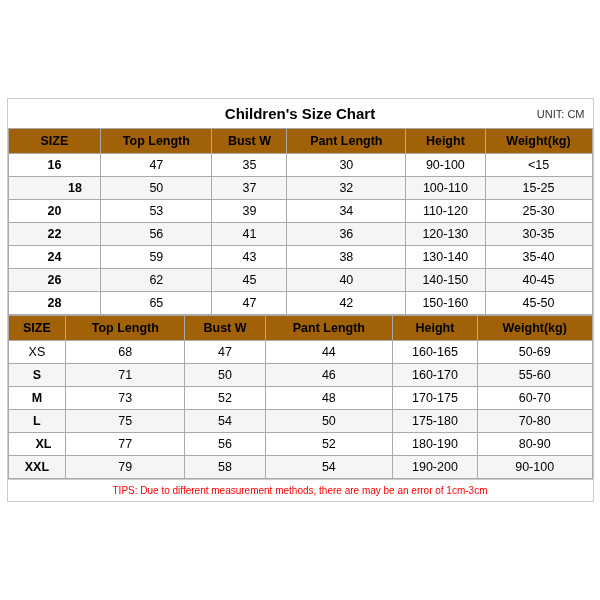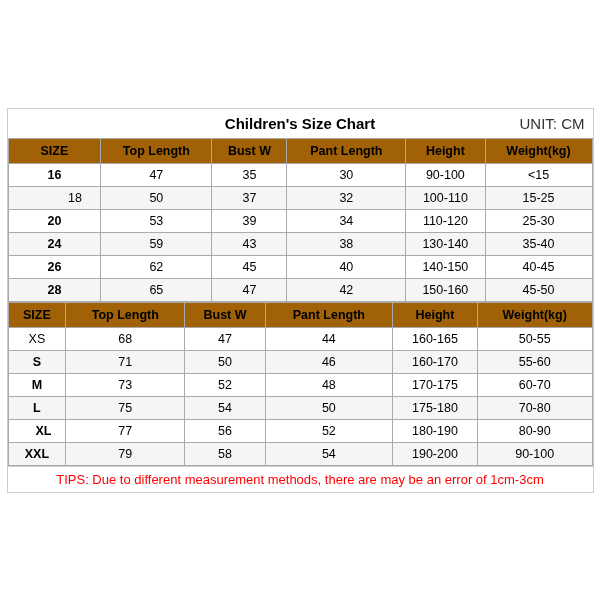--- a/index.html
+++ b/index.html
@@ -24,21 +24,21 @@
       font-size: 15px;
       padding: 6px 2px;
       background: #fff;
       position: relative;
     }
     .unit-label {
       position: absolute;
       right: 8px;
       top: 50%;
       transform: translateY(-50%);
-      font-size: 15px;
+      font-size: 11px;
       font-weight: normal;
       color: #333;
     }
     table {
       width: 100%;
       border-collapse: collapse;
       font-size: 12.5px;
     }
     th {
       background: #a16207;
@@ -50,21 +50,21 @@
     }
     td {
       border: 1px solid #aaa;
       padding: 4px 3px;
       text-align: center;
     }
     tr:nth-child(even) td { background: #f5f5f5; }
     tr:nth-child(odd) td { background: #fff; }
     .tips {
       text-align: center;
-      font-size: 13px;
+      font-size: 10px;
       color: red;
       padding: 5px 4px;
       background: #fff;
       border-top: 1px solid #ccc;
     }
     .section-divider {
       border-top: 2px solid #aaa;
     }
   </style>
 </head>
@@ -91,34 +91,42 @@
     <tbody id="children-tbody">
     <tr>
           <td style="font-weight: bold;">16</td>
           <td>47</td>
           <td>35</td>
           <td>30</td>
           <td>90-100</td>
           <td>&lt;15</td>
         </tr>
         <tr>
-          <td style="font-weight: normal; padding-left: 44px;">18</td>
+          <td style="font-weight: bold; padding-left: 44px;">18</td>
           <td>50</td>
           <td>37</td>
           <td>32</td>
           <td>100-110</td>
           <td>15-25</td>
         </tr>
         <tr>
           <td style="font-weight: bold;">20</td>
           <td>53</td>
           <td>39</td>
           <td>34</td>
           <td>110-120</td>
           <td>25-30</td>
+        </tr>
+        <tr>
+          <td style="font-weight: bold;">22</td>
+          <td>56</td>
+          <td>41</td>
+          <td>36</td>
+          <td>120-130</td>
+          <td>30-35</td>
         </tr>
         <tr>
           <td style="font-weight: bold; margin-top: 12px;">24</td>
           <td>59</td>
           <td>43</td>
           <td>38</td>
           <td>130-140</td>
           <td>35-40</td>
         </tr>
         <tr>
@@ -152,21 +160,21 @@
         <th>Weight(kg)</th>
       </tr>
     </thead>
     <tbody id="adults-tbody">
     <tr>
           <td style="font-weight: normal;">XS</td>
           <td>68</td>
           <td>47</td>
           <td>44</td>
           <td>160-165</td>
-          <td>50-55</td>
+          <td>50-69</td>
         </tr>
         <tr>
           <td style="font-weight: bold;">S</td>
           <td>71</td>
           <td>50</td>
           <td>46</td>
           <td>160-170</td>
           <td>55-60</td>
         </tr>
         <tr>

